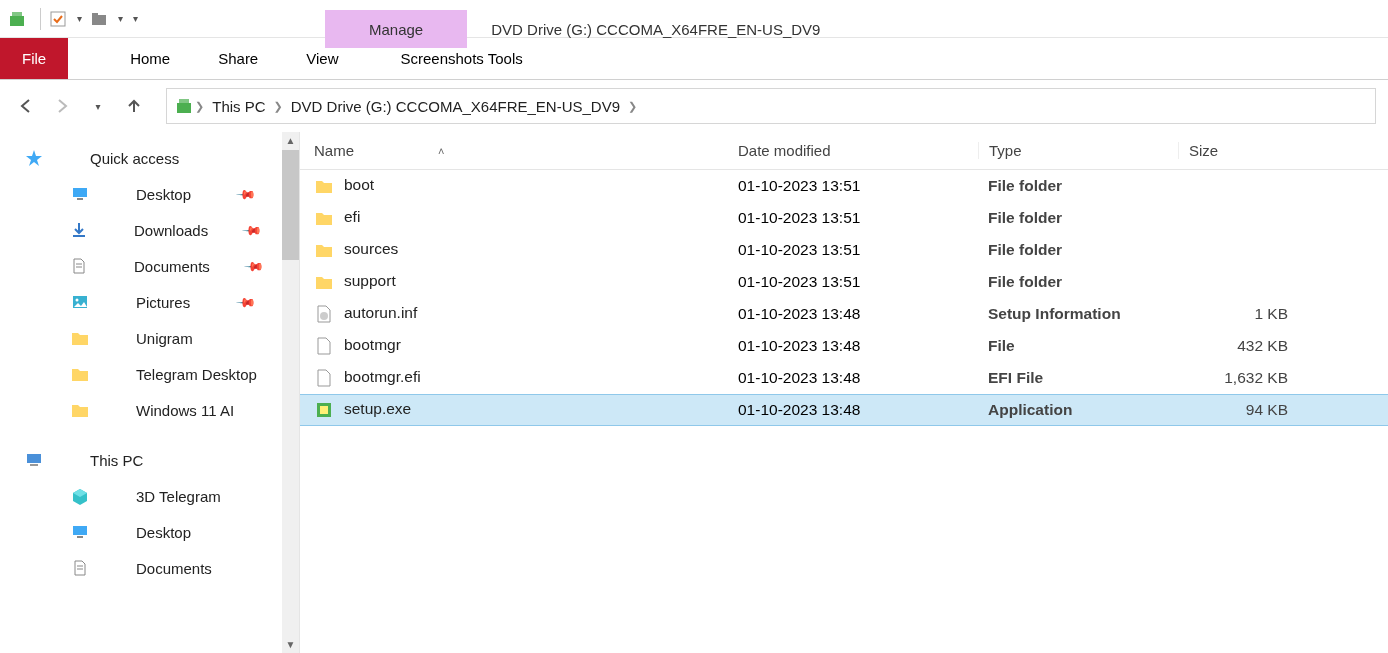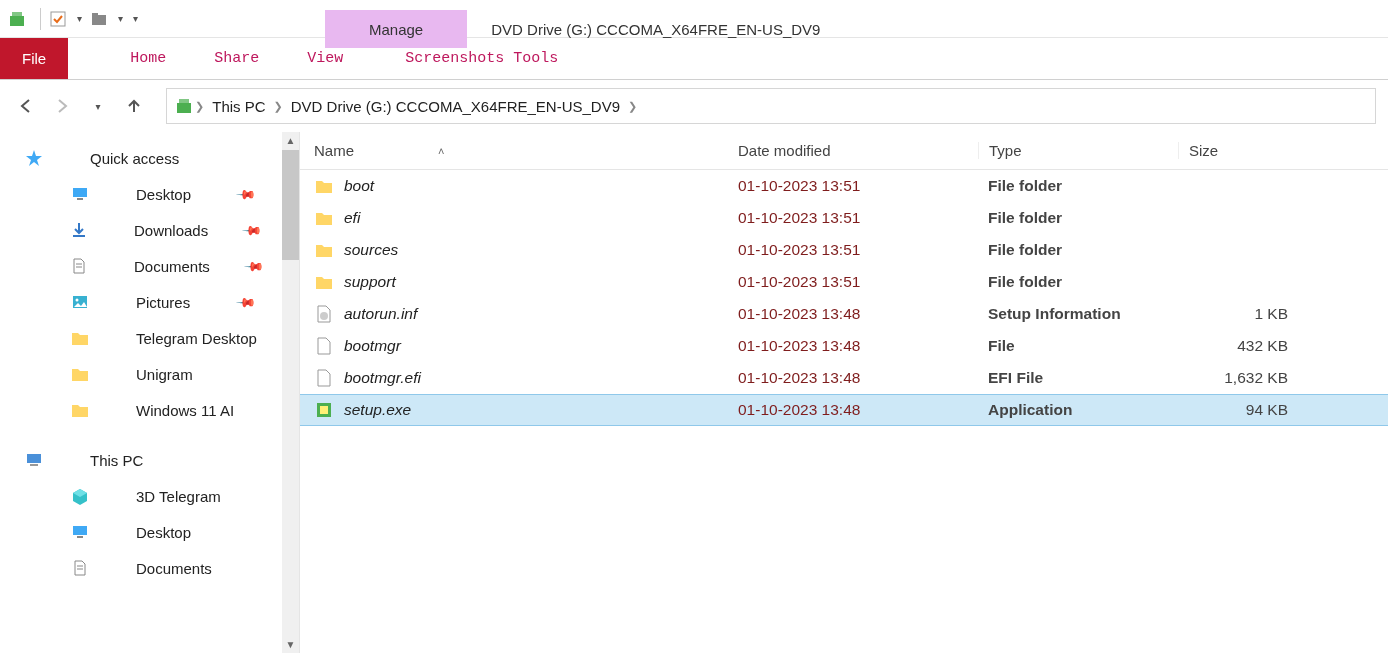--- a/index.html
+++ b/index.html
@@ -12,21 +12,21 @@
 .qat-drop { font-size: 10px; color: #555; margin-left: 2px; }
 
 
 .ctx-strip { position: absolute; left: 325px; top: 10px; height: 38px; display: flex; align-items: stretch; }
 .ctx-tab { background: #e8b8f0; color: #333; padding: 0 44px; display: flex; align-items: center; font-size: 15px; }
 .title-label { margin-left: 24px; display: flex; align-items: center; font-size: 15px; color: #333; }
 
 
 .ribbon { height: 42px; display: flex; align-items: stretch; border-bottom: 1px solid #d0d0d0; }
 .file-tab { background: #c0172c; color: #fff; padding: 0 22px; display: flex; align-items: center; font-size: 15px; }
-.rtab { padding: 0 24px; display: flex; align-items: center; font-size: 15px; color: #be185d; font-family: Liberation Mono, monospace; }
+.rtab { padding: 0 24px; display: flex; align-items: center; font-size: 15px; color: #000000; }
 .rtab.context { border-top: 0; margin-left: 0; }
 .ribbon-spacer { width: 38px; }
 
 
 .navbar { height: 52px; display: flex; align-items: center; padding: 0 12px; }
 .nav-btn { width: 28px; height: 28px; display: flex; align-items: center; justify-content: center; margin-right: 8px; color: #555; }
 .nav-btn.disabled { color: #bbb; }
 .nav-dd { font-size: 10px; }
 .addr { flex: 1; height: 36px; border: 1px solid #d6d6d6; display: flex; align-items: center; padding: 0 8px; margin-left: 10px; }
 .addr .crumb { padding: 0 6px; font-size: 15px; display:flex; align-items:center; gap:6px;}
@@ -52,22 +52,22 @@
 
 .files { flex: 1; }
 .cols { display: flex; height: 38px; align-items: center; border-bottom: 1px solid #e5e5e5; color: #444; font-size: 15px; }
 .c-name { width: 438px; padding-left: 14px; display:flex; align-items:center; gap:84px;}
 .c-sort { font-size: 11px; color:#666; }
 .c-date { width: 240px; }
 .c-type { width: 200px; border-left: 1px solid #eee; padding-left: 10px;}
 .c-size { width: 130px; text-align: left; border-left: 1px solid #eee; padding-left:10px;}
 .row { display: flex; align-items: center; height: 32px; font-size: 15.5px; padding-left: 14px; }
 .row.sel { background: #cde8f7; border: 1px solid #8fc8ea; border-left:0; border-right:0;}
-.r-name { width: 424px; display: flex; align-items: center; gap: 10px; font-style: italic; }
-.r-date { width: 240px; color: #7f1d1d; }
+.r-name { width: 424px; display: flex; gap: 10px; }
+.r-date { width: 240px; color: #000000; }
 .r-type { width: 200px; color: #444; padding-left: 10px; font-weight: bold;}
 .r-size { width: 130px; text-align: right; color: #444; padding-right: 20px;}
 .ficn { width: 20px; height: 20px; display:flex; align-items:center; justify-content:center;}
 
 
 .folder-svg{fill:#ffd666;} .file-svg{fill:#fff; stroke:#999; stroke-width:1;}
 </style>
 </head>
 <body>
 
@@ -198,29 +198,29 @@
             <span class="pin">📌</span>
           </div>
         </div>
       <div id="recent-host">
           <div class="tree-item sub">
             <span class="ticn">
               <svg width="20" height="20">
                 <path class="folder-svg" d="M2 5 h6 l2 2 h8 v10 h-16 z"></path>
               </svg>
             </span>
+            <span>Unigram</span>
+          </div>
+          <div class="tree-item sub">
+            <span class="ticn">
+              <svg width="20" height="20">
+                <path class="folder-svg" d="M2 5 h6 l2 2 h8 v10 h-16 z"></path>
+              </svg>
+            </span>
             <span>Telegram Desktop</span>
-          </div>
-          <div class="tree-item sub">
-            <span class="ticn">
-              <svg width="20" height="20">
-                <path class="folder-svg" d="M2 5 h6 l2 2 h8 v10 h-16 z"></path>
-              </svg>
-            </span>
-            <span>Unigram</span>
           </div>
           <div class="tree-item sub">
             <span class="ticn">
               <svg width="20" height="20">
                 <path class="folder-svg" d="M2 5 h6 l2 2 h8 v10 h-16 z"></path>
               </svg>
             </span>
             <span>Windows 11 AI</span>
           </div>
         </div>

